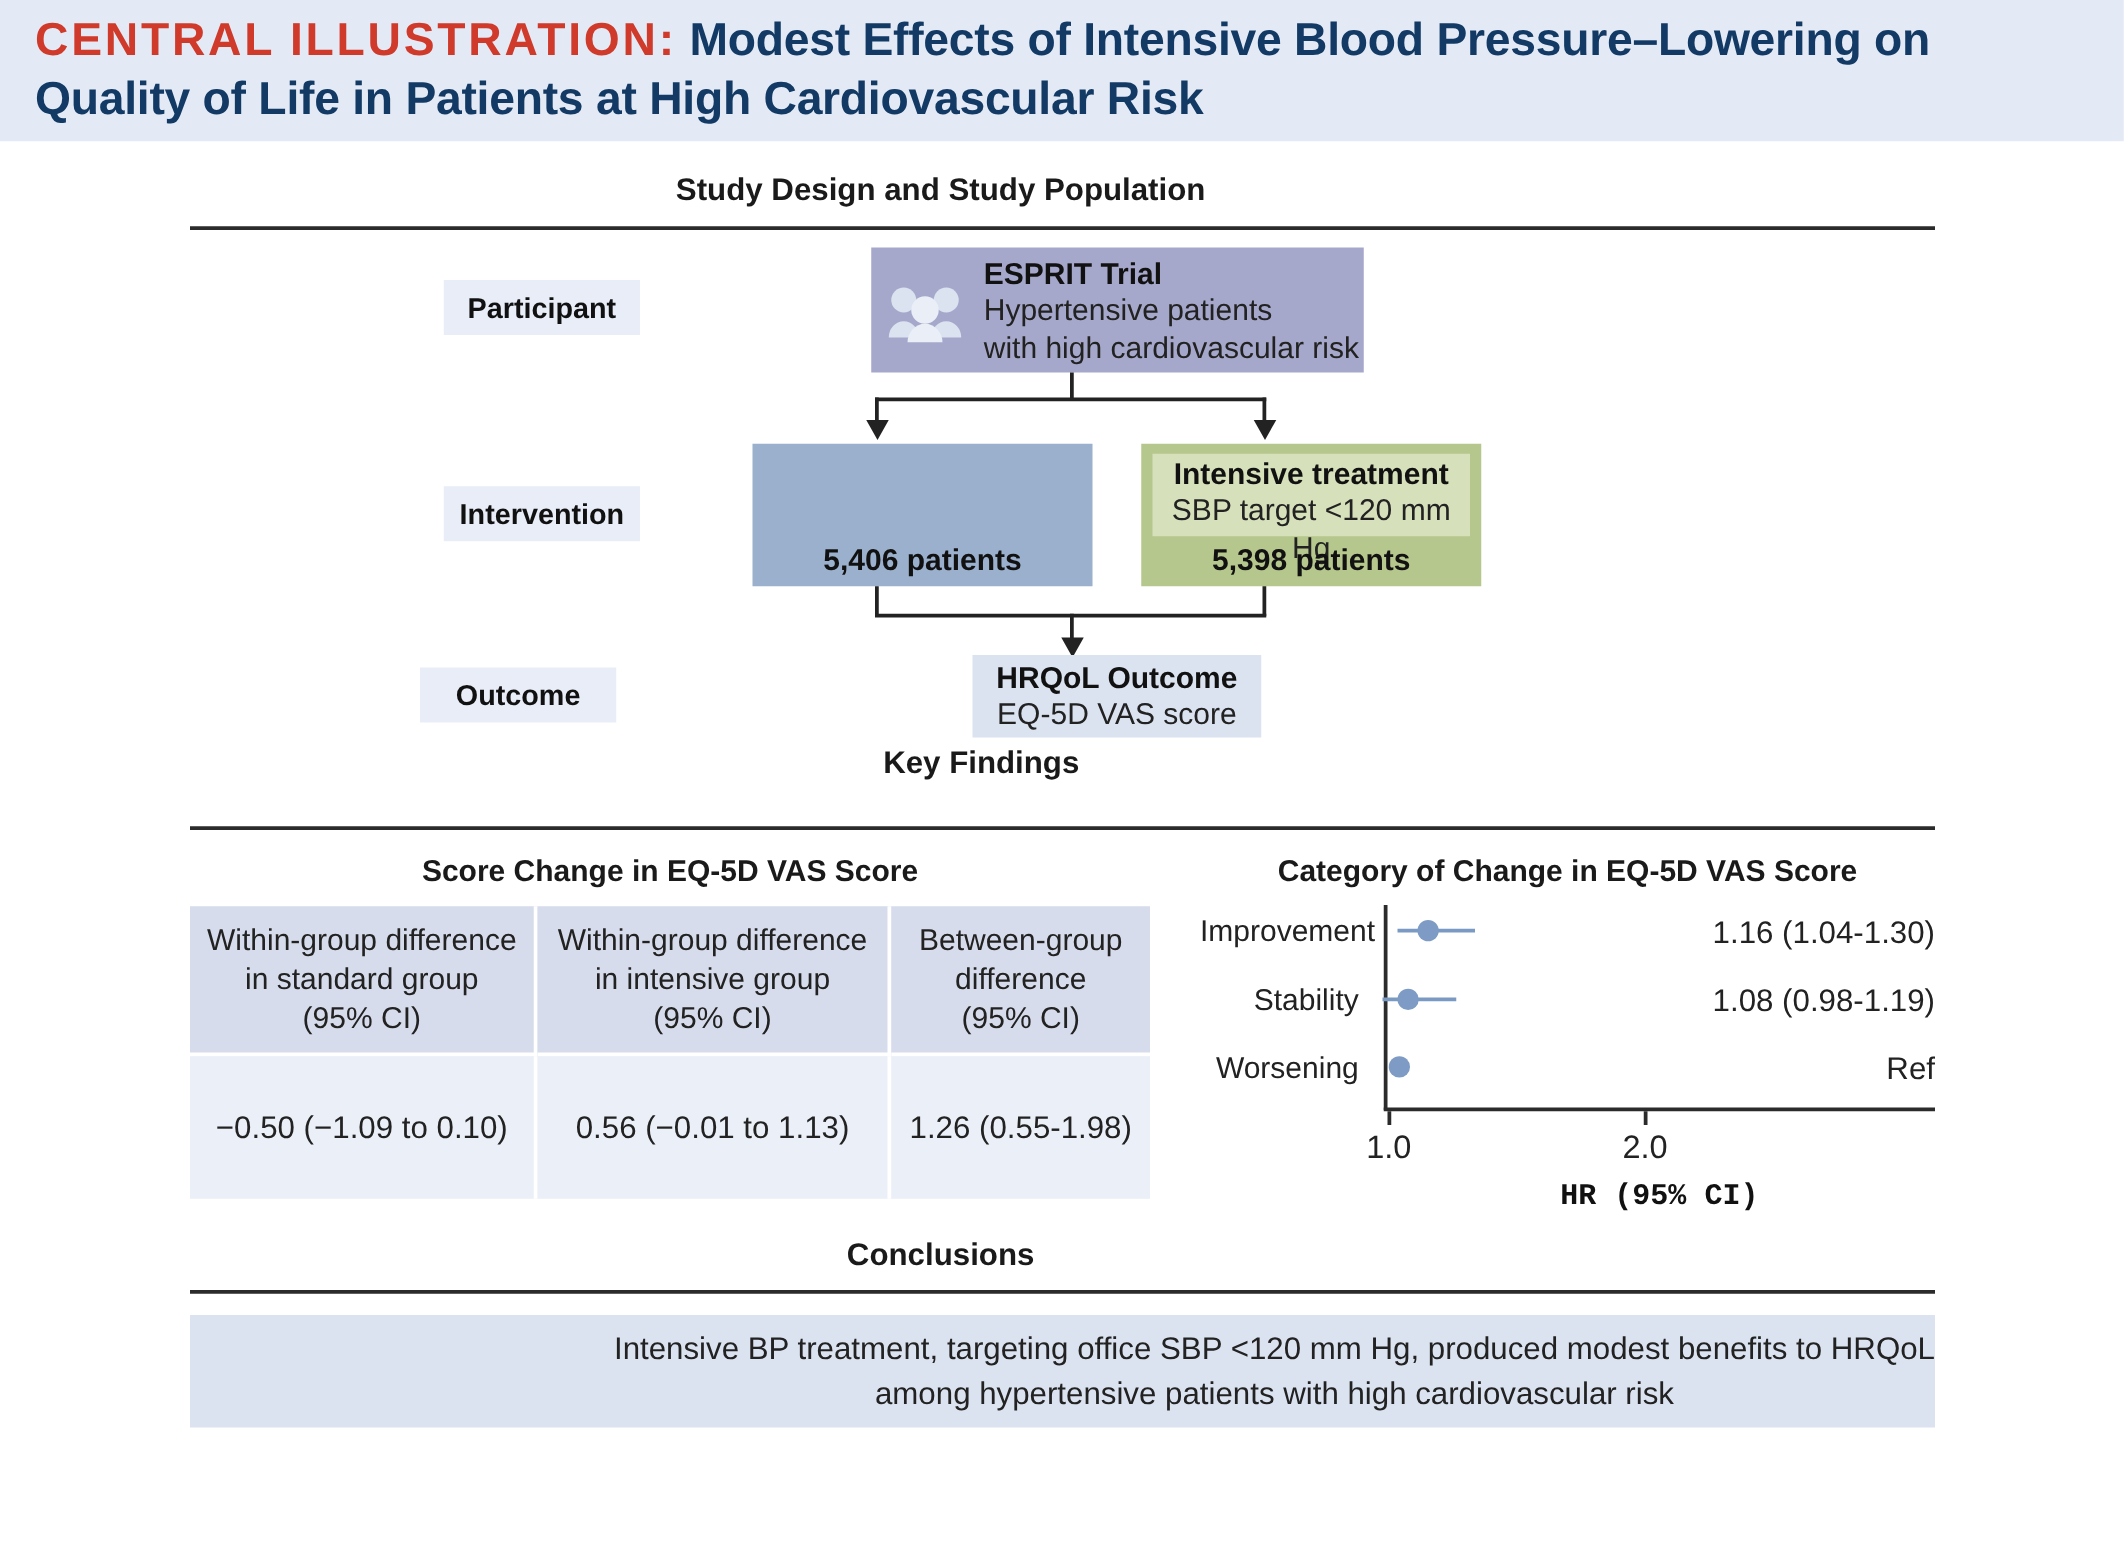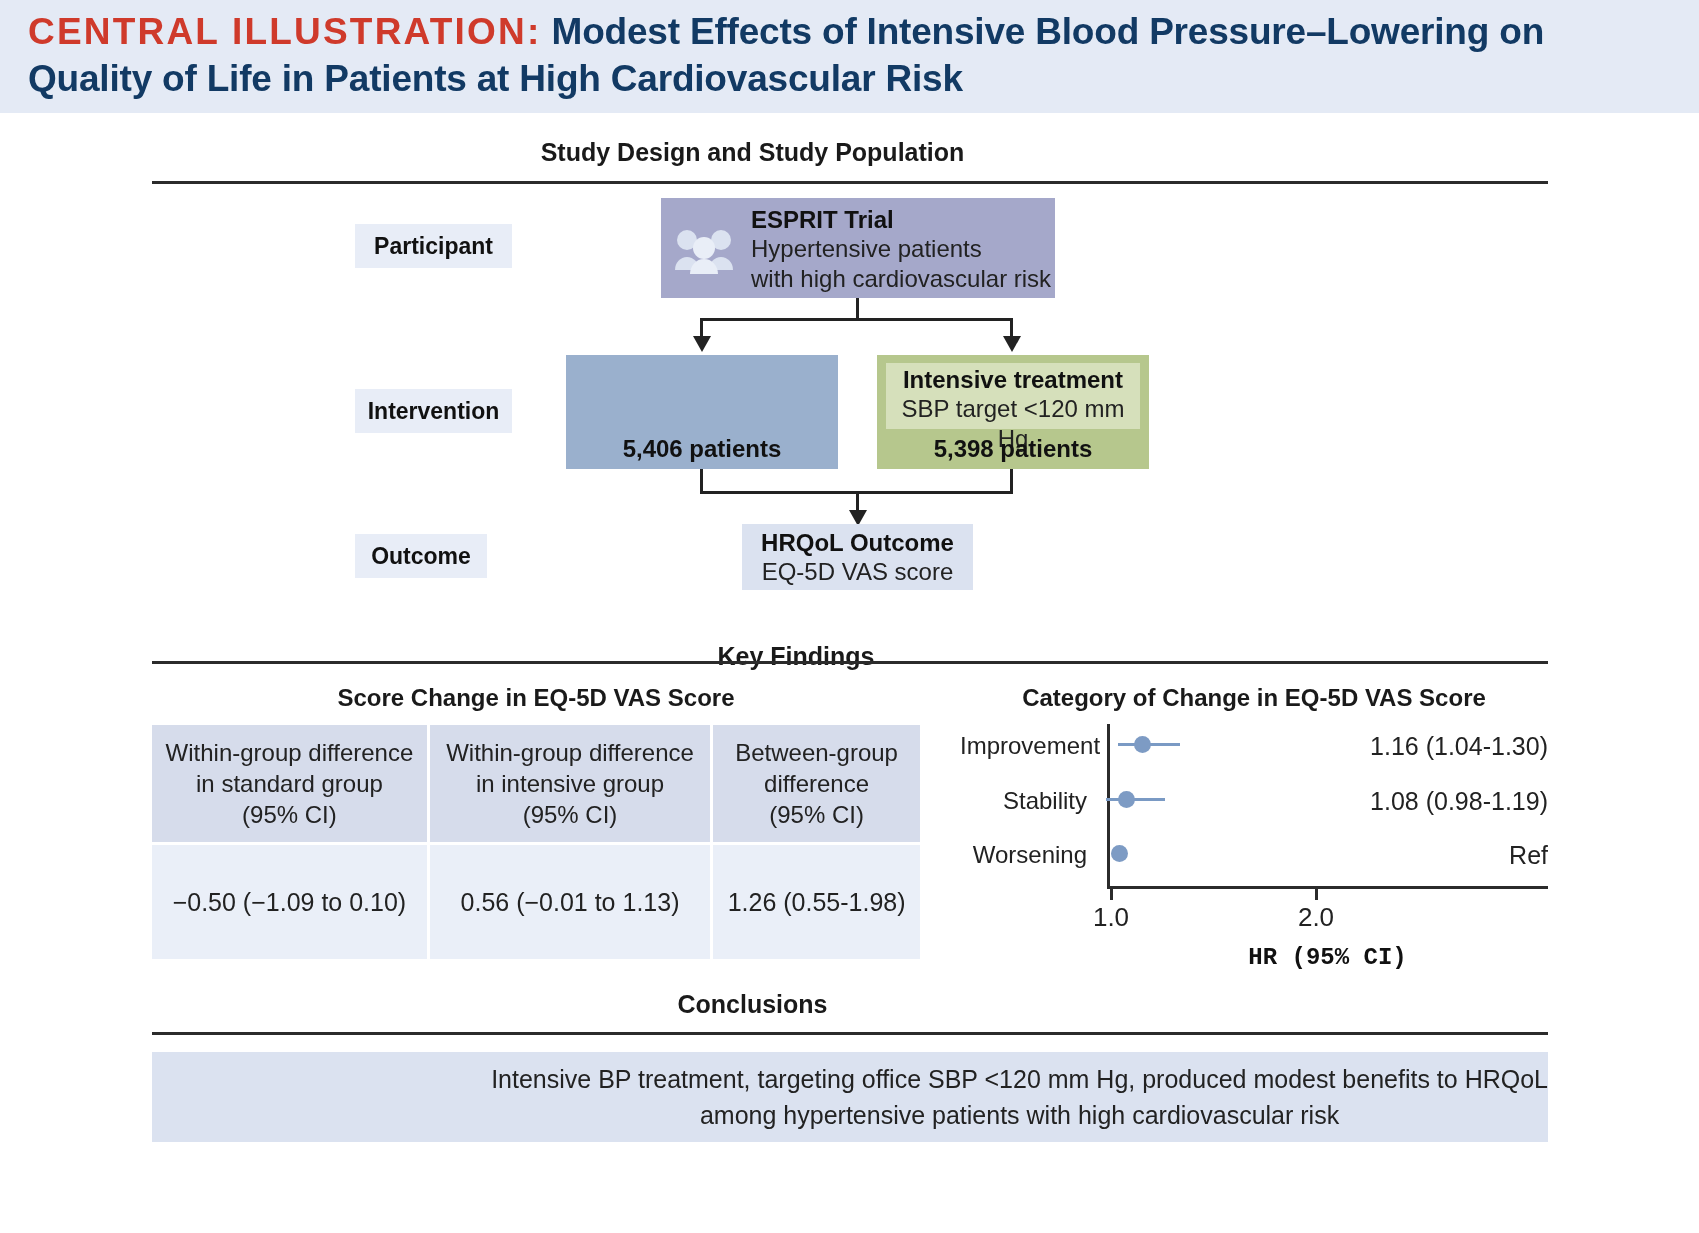--- a/index.html
+++ b/index.html
@@ -36,21 +36,21 @@
   }
 
   
   .row-chip{
     position:absolute;background:#e8edf7;
     display:flex;align-items:center;justify-content:center;
     font-weight:bold;font-size:23px;color:#111;
   }
 
   
-  .box{position:absolute;box-sizing:border-box;}
+  .box{position:absolute;box-sizing:border-box;margin-left:36px;}
   .box-participant{background:#a5a8ca;}
   .box-standard{background:#9ab0cd;}
   .box-intensive{background:#b6c78d;}
   .box-outcome{background:#dbe2f0;}
 
   .inner-pale-blue{position:absolute;background:#c8d5e6;}
   .inner-pale-green{position:absolute;background:#d6e0bb;}
 
   .btitle{font-weight:bold;font-size:24px;color:#111;}
   .bsub{font-size:24px;color:#222;line-height:30px;}
@@ -106,21 +106,21 @@
     <span class="ci-label">CENTRAL ILLUSTRATION:</span>
     <span>Modest Effects of Intensive Blood Pressure–Lowering on Quality of Life in Patients at High Cardiovascular Risk</span>
   </div>
 </div>
 
 <div class="section-title" style="left:0;top:138px;width:1505px;">Study Design and Study Population</div>
 <div class="rule" style="left:152px;top:181px;width:1396px;"></div>
 
 <div class="row-chip" style="left:355px;top:224px;width:157px;height:44px;">Participant</div>
 <div class="row-chip" style="left:355px;top:389px;width:157px;height:44px;">Intervention</div>
-<div class="row-chip" style="left:355px;top:534px;width:132px;height:44px;">Outcome</div>
+<div class="row-chip" style="left:336px;top:534px;width:157px;height:44px;">Outcome</div>
 
 <div class="box box-participant" style="left:661px;top:198px;width:394px;height:100px;">
   <div class="people-icon" style="left:12px;top:28px;width:62px;height:48px;">
     <svg width="62" height="48" viewBox="0 0 62 48">
       <circle cx="14" cy="14" r="10" fill="#dbe2f0"></circle>
       <path d="M2 44 a12 13 0 0 1 24 0 z" fill="#dbe2f0"></path>
       <circle cx="48" cy="14" r="10" fill="#dbe2f0"></circle>
       <path d="M36 44 a12 13 0 0 1 24 0 z" fill="#dbe2f0"></path>
       <circle cx="31" cy="22" r="11" fill="#e9eef7"></circle>
       <path d="M17 48 a14 15 0 0 1 28 0 z" fill="#e9eef7"></path>
@@ -156,21 +156,21 @@
 <div class="conn" style="left:1010px;top:469px;width:3px;height:24px;"></div>
 <div class="conn" style="left:700px;top:491px;width:313px;height:3px;"></div>
 <div class="conn" style="left:856px;top:491px;width:3px;height:22px;"></div>
 <div class="arrowhead" style="left:849px;top:510px;"></div>
 
 <div class="box box-outcome" style="left:742px;top:524px;width:231px;height:66px;">
   <div class="btitle" style="text-align:center;margin-top:5px;">HRQoL Outcome</div>
   <div class="bsub" style="text-align:center;">EQ-5D VAS score</div>
 </div>
 
-<div class="section-title" style="left:0;top:642px;width:1570px;padding-left:11px;">Key Findings</div>
+<div class="section-title" style="left:0;top:596px;width:1570px;">Key Findings</div>
 <div class="rule" style="left:152px;top:661px;width:1396px;"></div>
 
 <div class="section-title" style="left:152px;top:684px;width:768px;font-size:24px;">Score Change in EQ-5D VAS Score</div>
 
 <table class="tbl" style="left:152px;top:725px;width:768px;">
   <tbody>
       <tr>
     <td class="tbl-head-cell" style="width:279px;">
       <div>Within-group difference</div>
       <div>in standard group</div>

